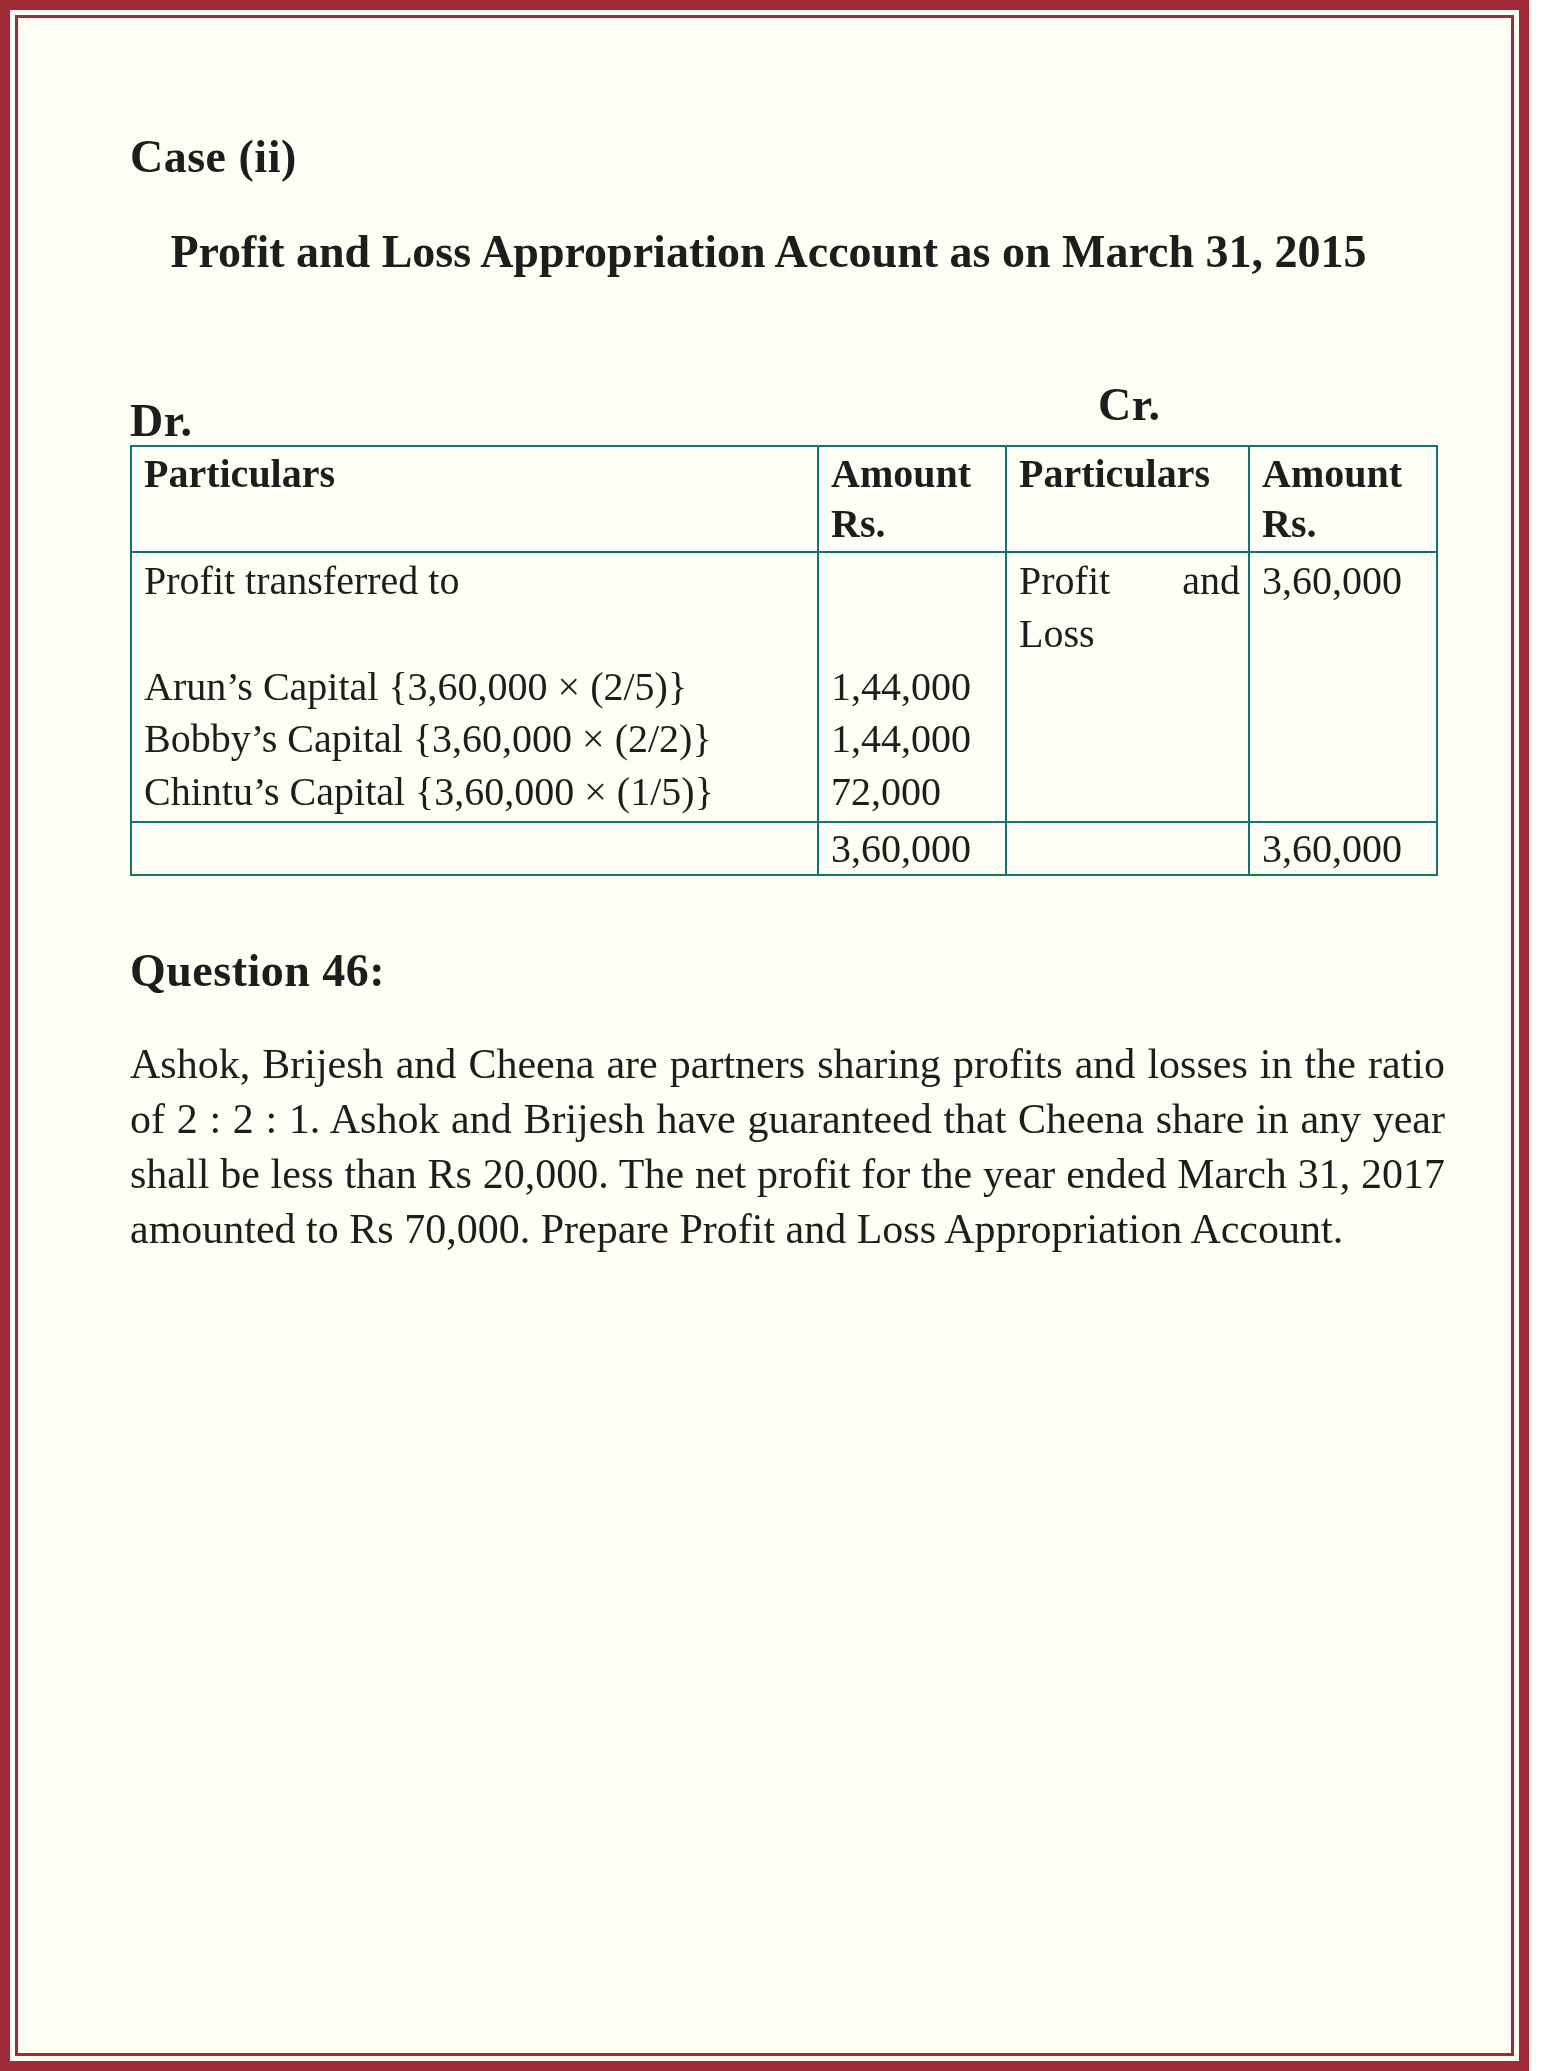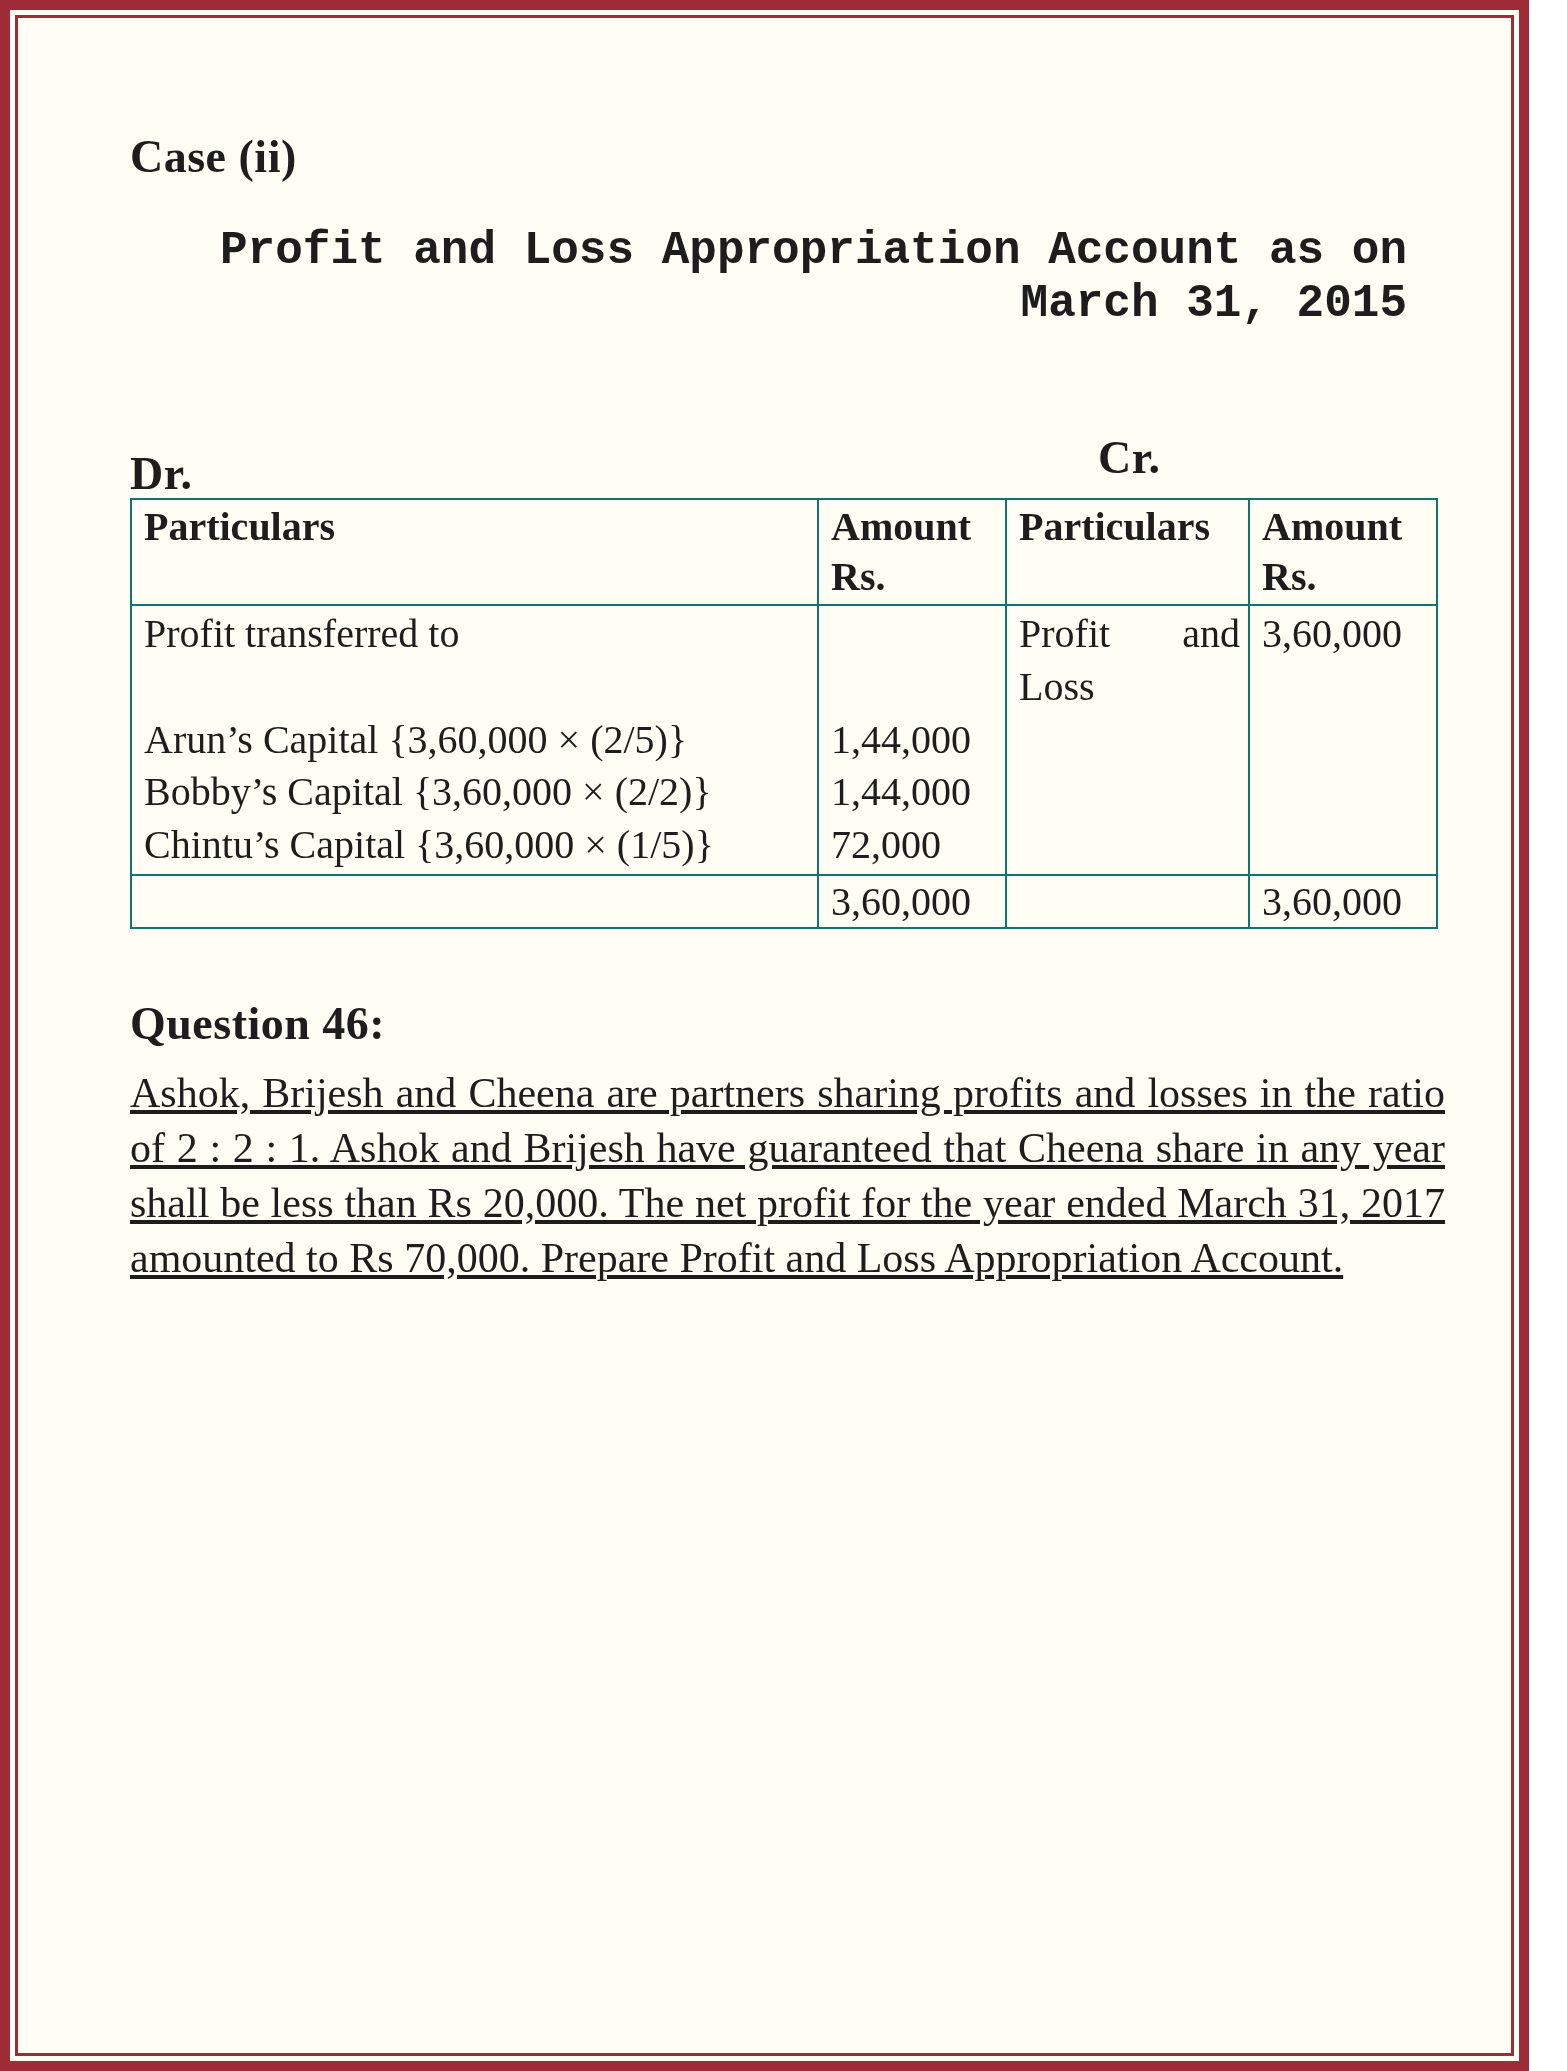--- a/index.html
+++ b/index.html
@@ -32,25 +32,24 @@
   }
   .heading{
     font-weight:bold;
     font-size:46px;
     line-height:53px;
     letter-spacing:0.5px;
   }
   .case-heading{margin-top:130px;}
   .account-title{
     margin-top:42px;
-    text-align:right;
+    text-align:center;
     font-weight:bold;
     font-size:46px;
     line-height:53px;
-    font-family:Liberation Mono, monospace;
   }
   .drcr-row{
     position:relative;
     margin-top:100px;
     height:53px;
   }
   .dr-label{position:absolute;left:0;top:16px;}
   .cr-label{position:absolute;left:968px;top:0;}
   table.ledger{
     margin-top:14px;
@@ -73,26 +72,25 @@
     font-weight:bold;
     line-height:50px;
     height:103px;
   }
   td.body-cell{height:264px;padding-top:4px;}
   .line{display:block;min-height:52.8px;line-height:52.8px;white-space:nowrap;}
   .justify-line{display:flex;justify-content:space-between;gap:26px;}
   tr.total-row td{height:53px;line-height:46px;padding-top:3px;}
   .question-heading{margin-top:68px;}
   .question-text{
-    margin-top:16px;
+    margin-top:40px;
     width:1315px;
     font-size:42px;
     line-height:55px;
     text-align:justify;
-    text-decoration:underline;
   }
   .answer-heading{margin-top:28px;}
 </style>
 </head>
 <body>
 
 <div class="page">
   <div class="frame-outer"></div>
   <div class="frame-inner"></div>
 

